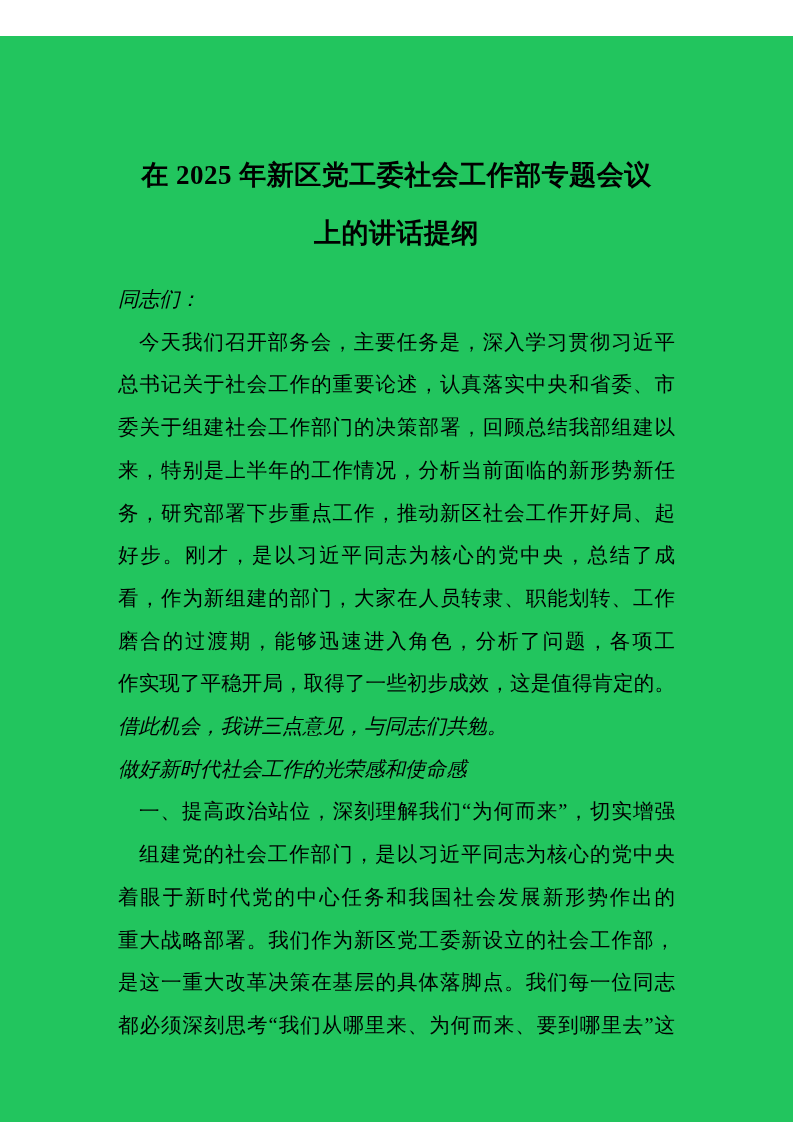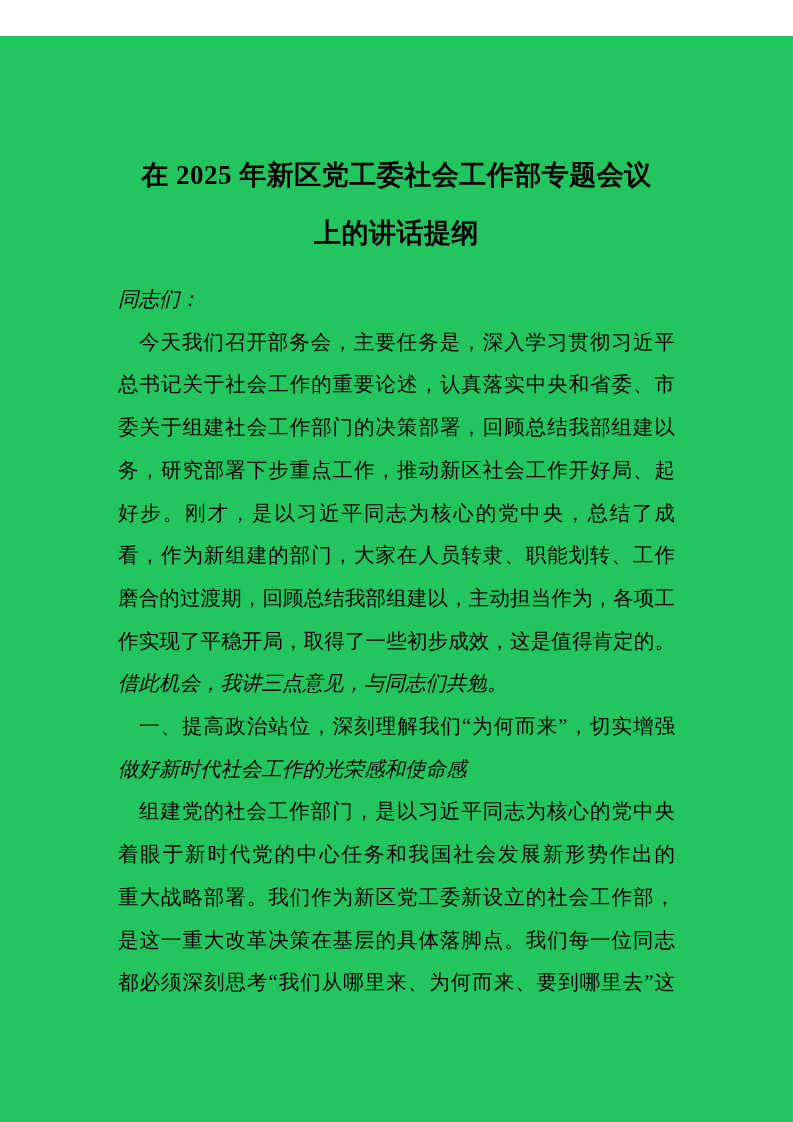--- a/index.html
+++ b/index.html
@@ -49,27 +49,28 @@
 <div class="page" style="background: #22c55e; color: rgb(0, 0, 0); margin-top: 36px;">
   <div class="doc-title">
     <div class="title-line">在 2025 年新区党工委社会工作部专题会议</div>
     <div class="title-line">上的讲话提纲</div>
   </div>
   <div class="doc-body">
       <div class="line last">同志们：</div>
       <div class="line indent">今天我们召开部务会，主要任务是，深入学习贯彻习近平</div>
       <div class="line">总书记关于社会工作的重要论述，认真落实中央和省委、市</div>
       <div class="line">委关于组建社会工作部门的决策部署，回顾总结我部组建以</div>
+      <div class="line">来，特别是上半年的工作情况，分析当前面临的新形势新任</div>
       <div class="line">务，研究部署下步重点工作，推动新区社会工作开好局、起</div>
       <div class="line">好步。刚才，是以习近平同志为核心的党中央，总结了成</div>
       <div class="line">看，作为新组建的部门，大家在人员转隶、职能划转、工作</div>
-      <div class="line">磨合的过渡期，回顾总结我部组建以，主动担当作为，各项工</div>
+      <div class="line">磨合的过渡期，能够迅速进入角色，分析了问题，各项工</div>
       <div class="line">作实现了平稳开局，取得了一些初步成效，这是值得肯定的。</div>
       <div class="line last">借此机会，我讲三点意见，与同志们共勉。</div>
+      <div class="line last">做好新时代社会工作的光荣感和使命感</div>
       <div class="line indent">一、提高政治站位，深刻理解我们“为何而来”，切实增强</div>
-      <div class="line last">做好新时代社会工作的光荣感和使命感</div>
       <div class="line indent">组建党的社会工作部门，是以习近平同志为核心的党中央</div>
       <div class="line">着眼于新时代党的中心任务和我国社会发展新形势作出的</div>
       <div class="line">重大战略部署。我们作为新区党工委新设立的社会工作部，</div>
       <div class="line">是这一重大改革决策在基层的具体落脚点。我们每一位同志</div>
       <div class="line">都必须深刻思考“我们从哪里来、为何而来、要到哪里去”这</div>
     </div>
 </div>
 
 </body></html>

